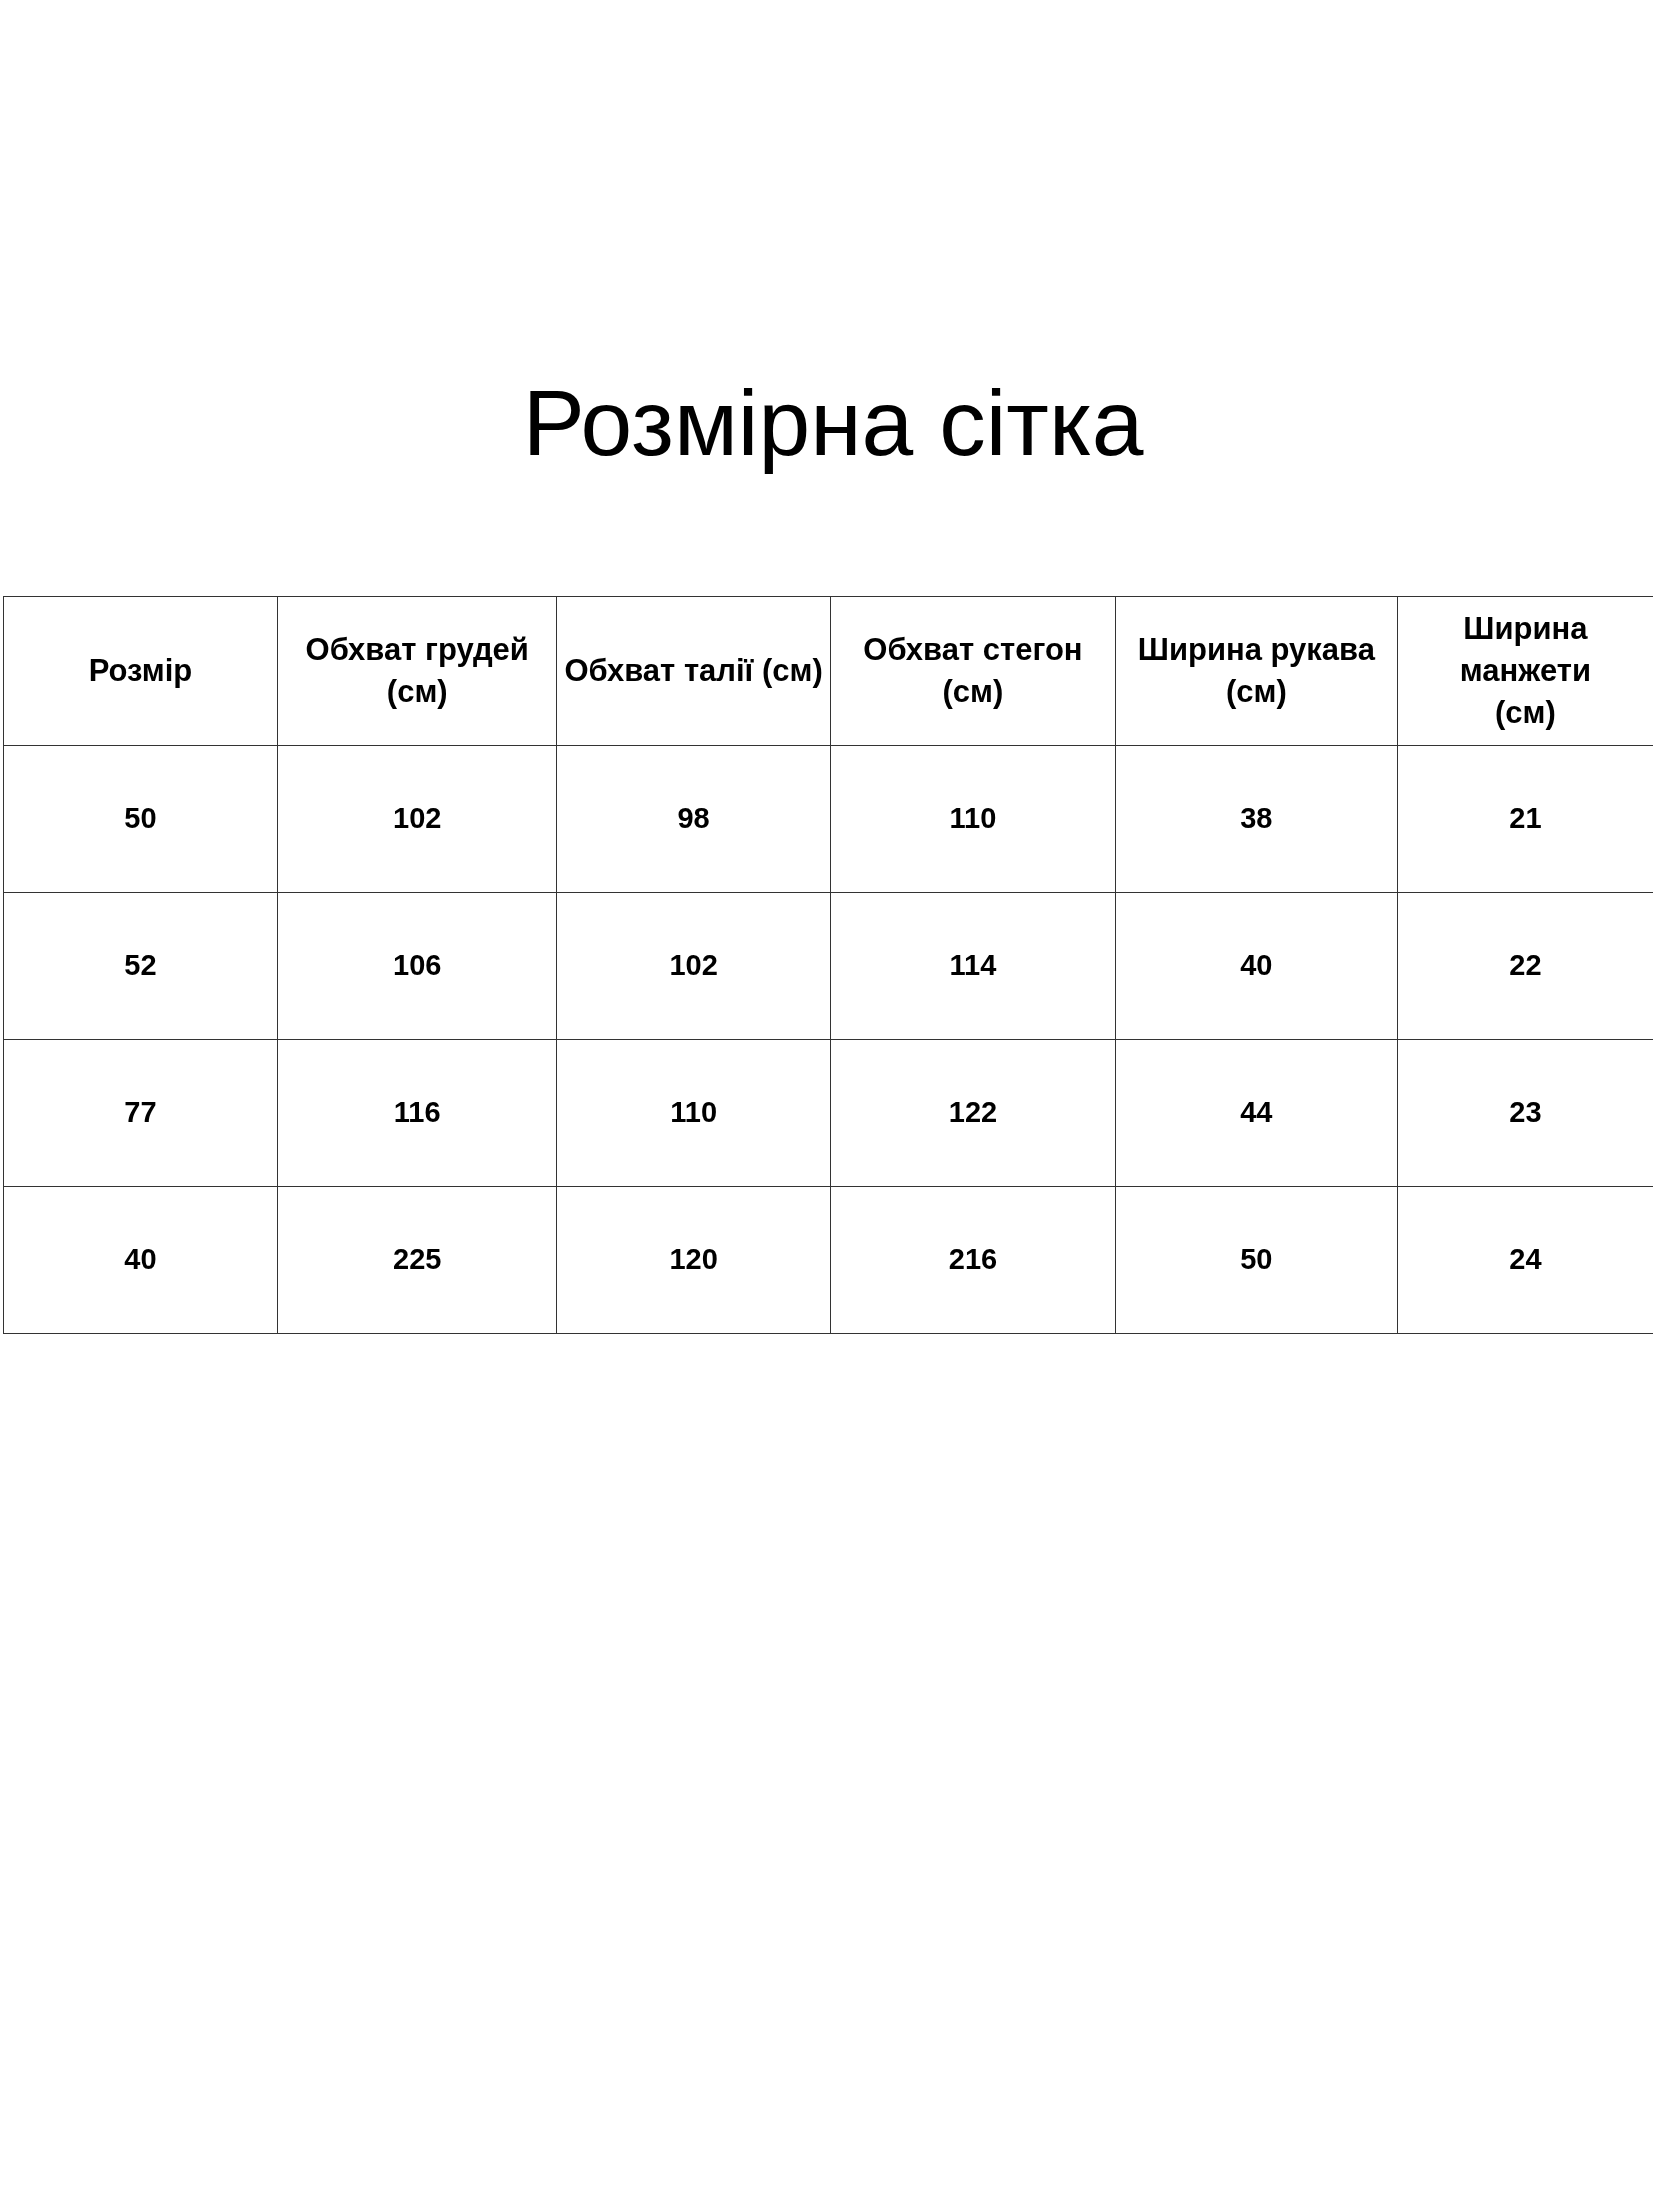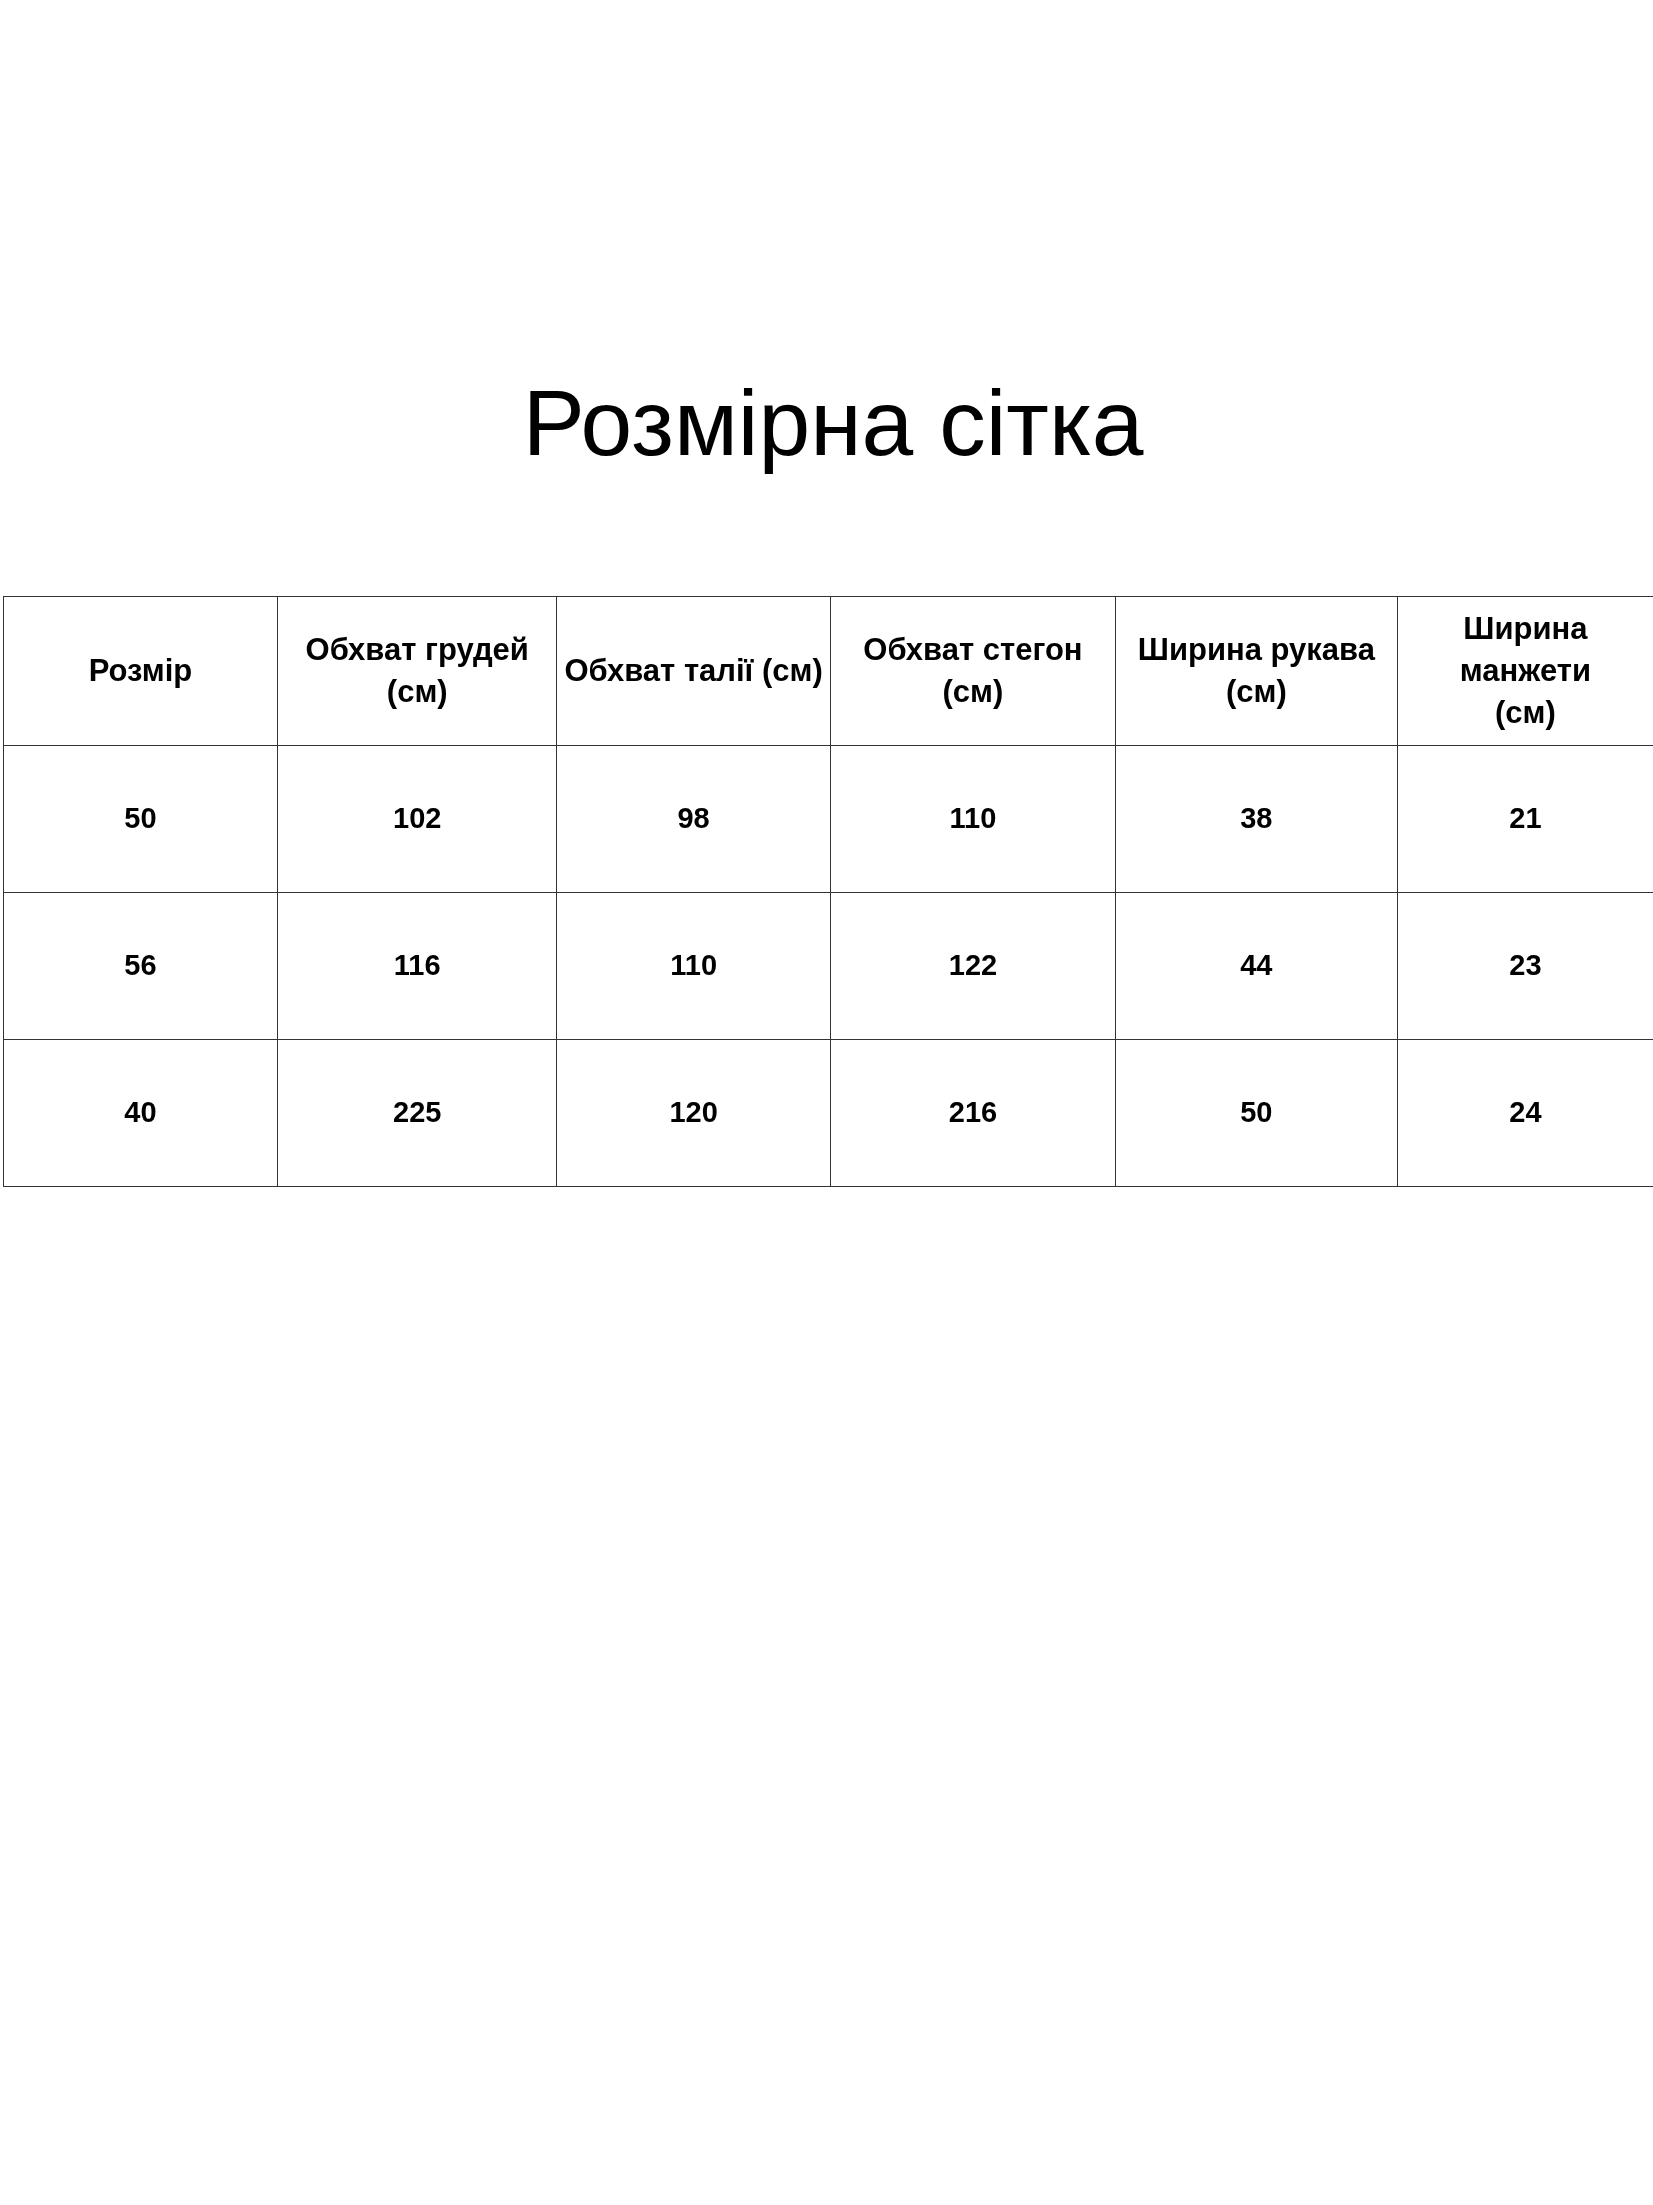--- a/index.html
+++ b/index.html
@@ -114,21 +114,29 @@
   <tbody>
     <tr class="data-row">
       <td class="size-cell">50</td>
       <td>102</td>
       <td>98</td>
       <td>110</td>
       <td>38</td>
       <td>21</td>
     </tr>
     <tr class="data-row">
-      <td class="size-cell">56</td>
+      <td class="size-cell">52</td>
+      <td>106</td>
+      <td>102</td>
+      <td>114</td>
+      <td>40</td>
+      <td>22</td>
+    </tr>
+    <tr class="data-row">
+      <td class="size-cell">77</td>
       <td>116</td>
       <td>110</td>
       <td>122</td>
       <td>44</td>
       <td>23</td>
     </tr>
     <tr class="data-row">
       <td class="size-cell">40</td>
       <td>225</td>
       <td>120</td>

